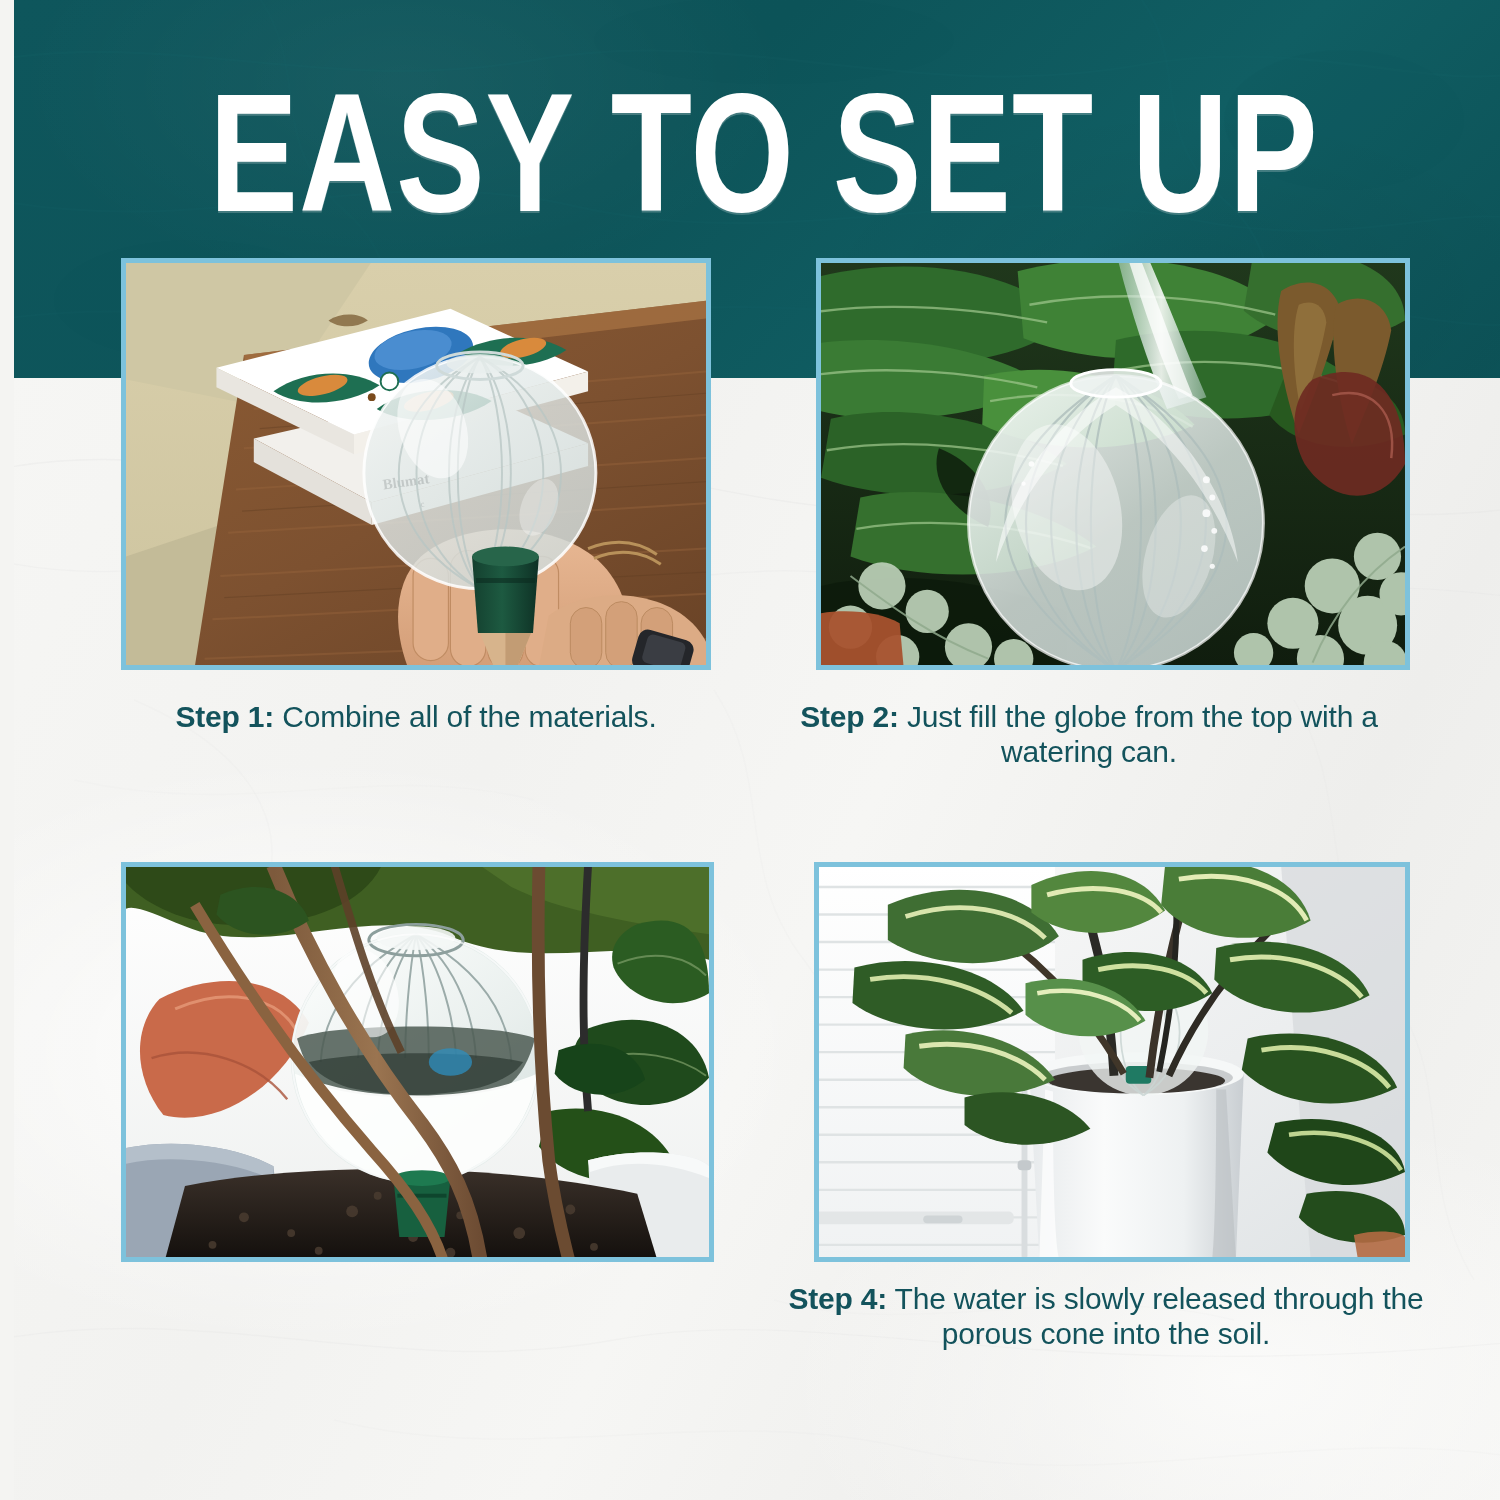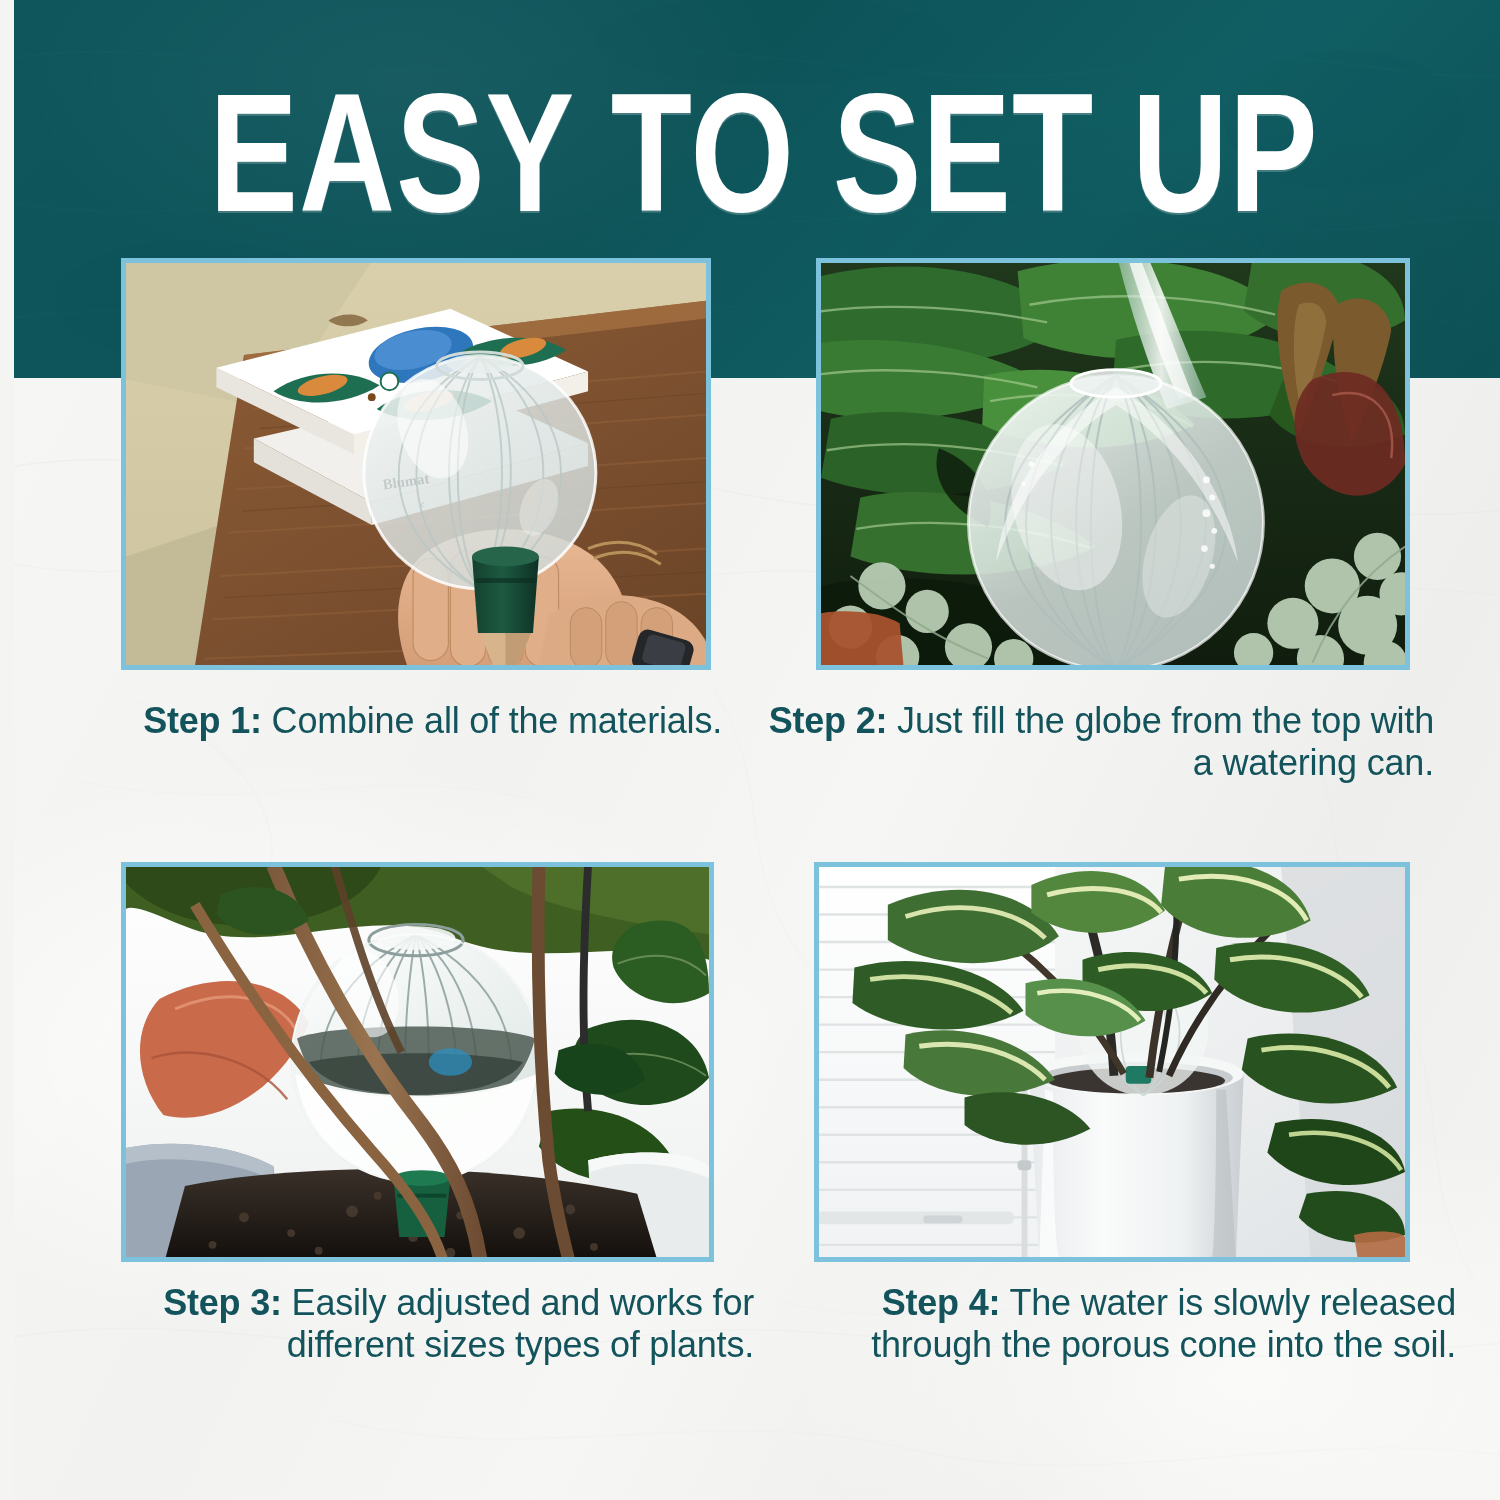--- a/index.html
+++ b/index.html
@@ -94,23 +94,23 @@
   #photo-1 { left: 107px; top: 258px; width: 590px; height: 412px; }
   #photo-2 { left: 802px; top: 258px; width: 594px; height: 412px; }
   #photo-3 { left: 107px; top: 862px; width: 593px; height: 400px; }
   #photo-4 { left: 800px; top: 862px; width: 596px; height: 400px; }
 
   
   .caption {
     position: absolute;
     color: #13535c;
     font-family: "Liberation Sans", sans-serif;
-    font-size: 36px;
+    font-size: 30px;
     line-height: 1.16;
-    text-align: right;
+    text-align: center;
     letter-spacing: -0.2px;
   }
   .caption .step-label {
     font-weight: 700;
   }
   .caption .step-body {
     font-weight: 400;
   }
 
   #caption-1 { left: 96px; top: 700px; width: 612px; }
@@ -622,21 +622,18 @@
   </div>
 
   <div class="caption" id="caption-1">
     <span class="step-label">Step 1:</span><span class="step-body"> Combine all of the materials.</span>
   </div>
 
   <div class="caption" id="caption-2">
     <span class="step-label">Step 2:</span><span class="step-body"> Just fill the globe from the top with a watering can.</span>
   </div>
 
-  <div class="caption" id="caption-3">
-    <span class="step-label">Step 3:</span><span class="step-body"> Easily adjusted and works for different sizes types of plants.</span>
-  </div>
 
   <div class="caption" id="caption-4">
     <span class="step-label">Step 4:</span><span class="step-body"> The water is slowly released through the porous cone into the soil.</span>
   </div>
 
 </div>
 
 </body></html>

